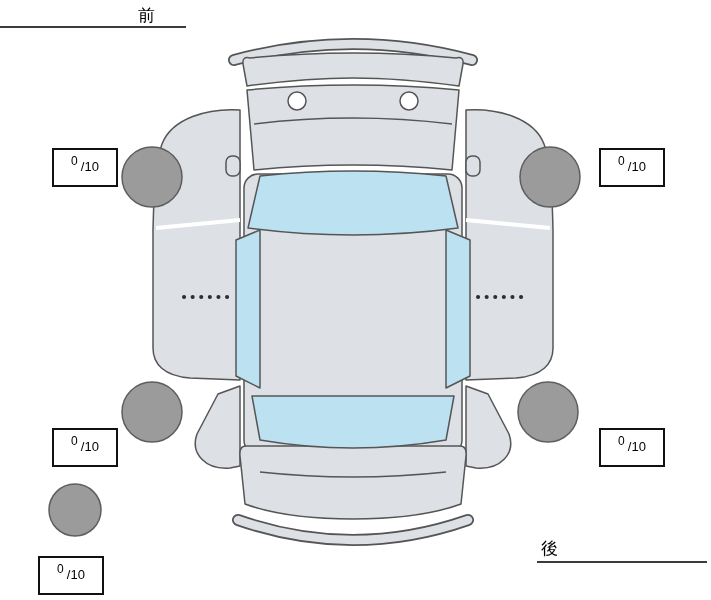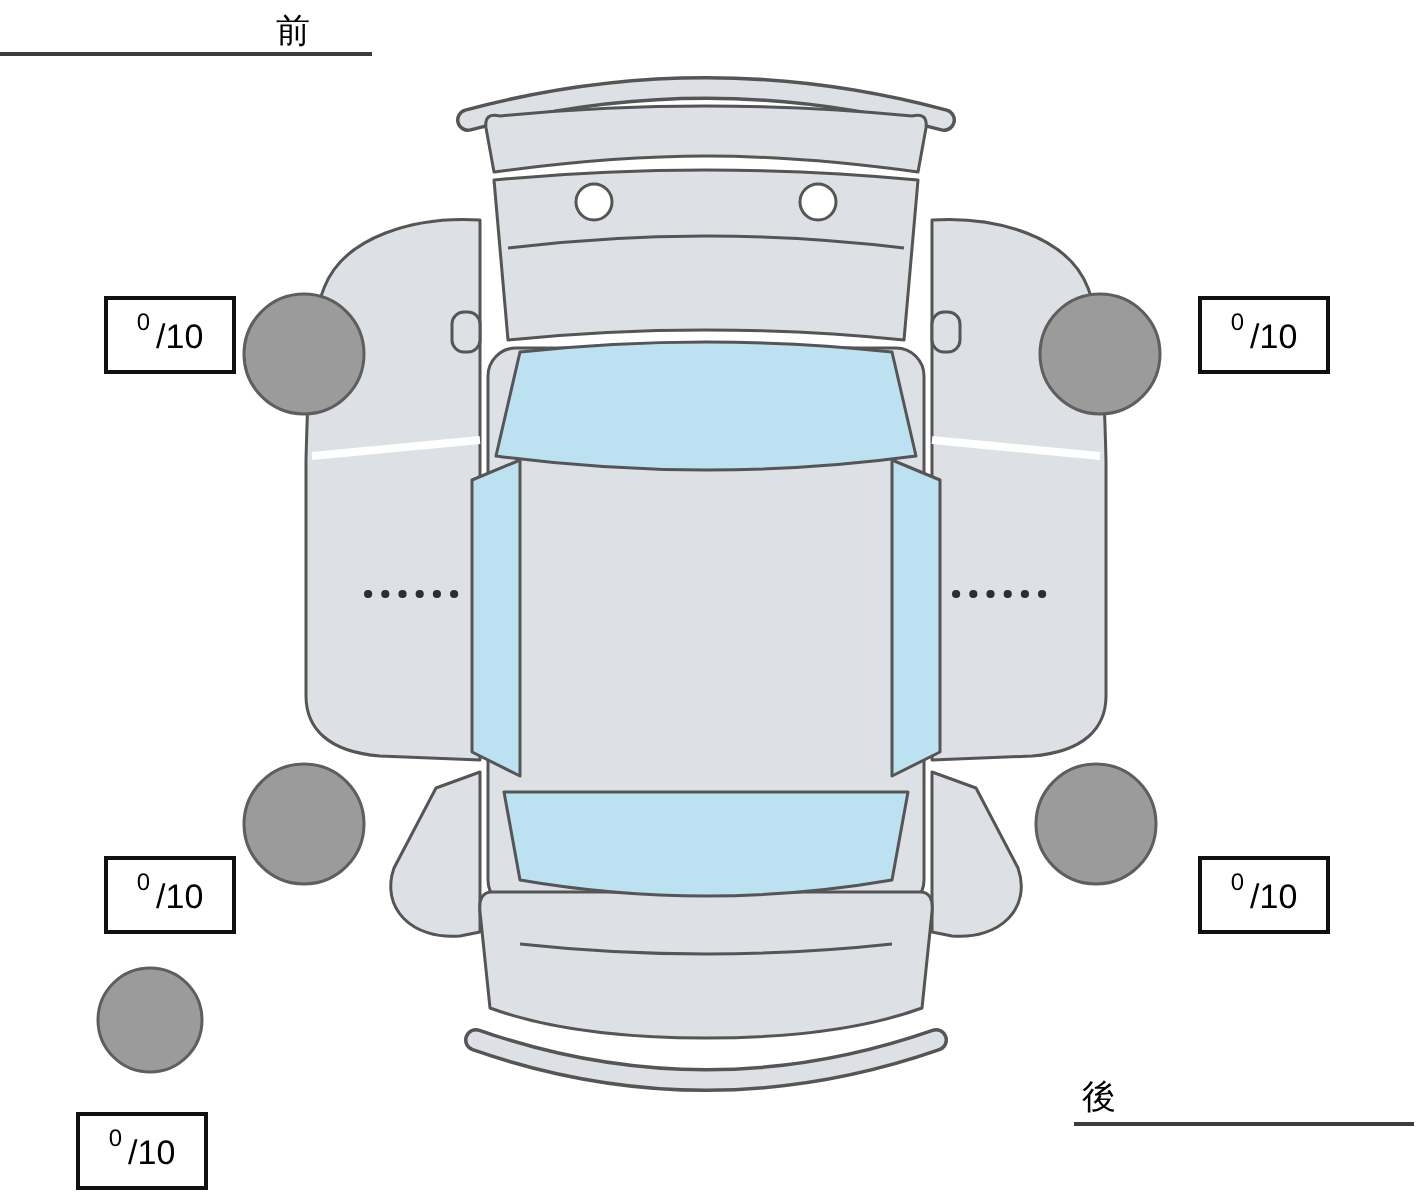--- a/index.html
+++ b/index.html
@@ -24,21 +24,21 @@
     position:absolute;width:62px;height:35px;background:#ffffff;
     border:2px solid #111;display:flex;justify-content:center;gap:3px;
     color:#000;
   }
   .rating-box.fl{left:52px;top:148px;}
   .rating-box.fr{left:599px;top:148px;}
   .rating-box.rl{left:52px;top:428px;}
   .rating-box.rr{left:599px;top:428px;}
   .rating-box.sp{left:38px;top:556px;}
   .rating-score{font-size:12px;margin-top:4px;}
-  .rating-max{font-size:17px;margin-top:9px;}
+  .rating-max{font-size:13px;margin-top:9px;}
   
   .body-fill{fill:var(--body);stroke:var(--outline);stroke-width:1.5;stroke-linejoin:round;}
   .window-fill{fill:var(--window);stroke:var(--outline);stroke-width:1.5;stroke-linejoin:round;}
   .tire-shape{fill:var(--tire);stroke:#5e5e5e;stroke-width:1.5;}
   .band-outline{fill:none;stroke:var(--outline);stroke-width:12;stroke-linecap:round;}
   .band-inner{fill:none;stroke:var(--body);stroke-width:8.5;stroke-linecap:round;}
   .detail-line{fill:none;stroke:var(--outline);stroke-width:1.5;}
   .seam-white{fill:none;stroke:#ffffff;stroke-width:4;}
   .dots{fill:none;stroke:#2e2e2e;stroke-width:4;stroke-dasharray:0.1 8.5;stroke-linecap:round;}
   .hole{fill:#ffffff;stroke:var(--outline);stroke-width:1.5;}

